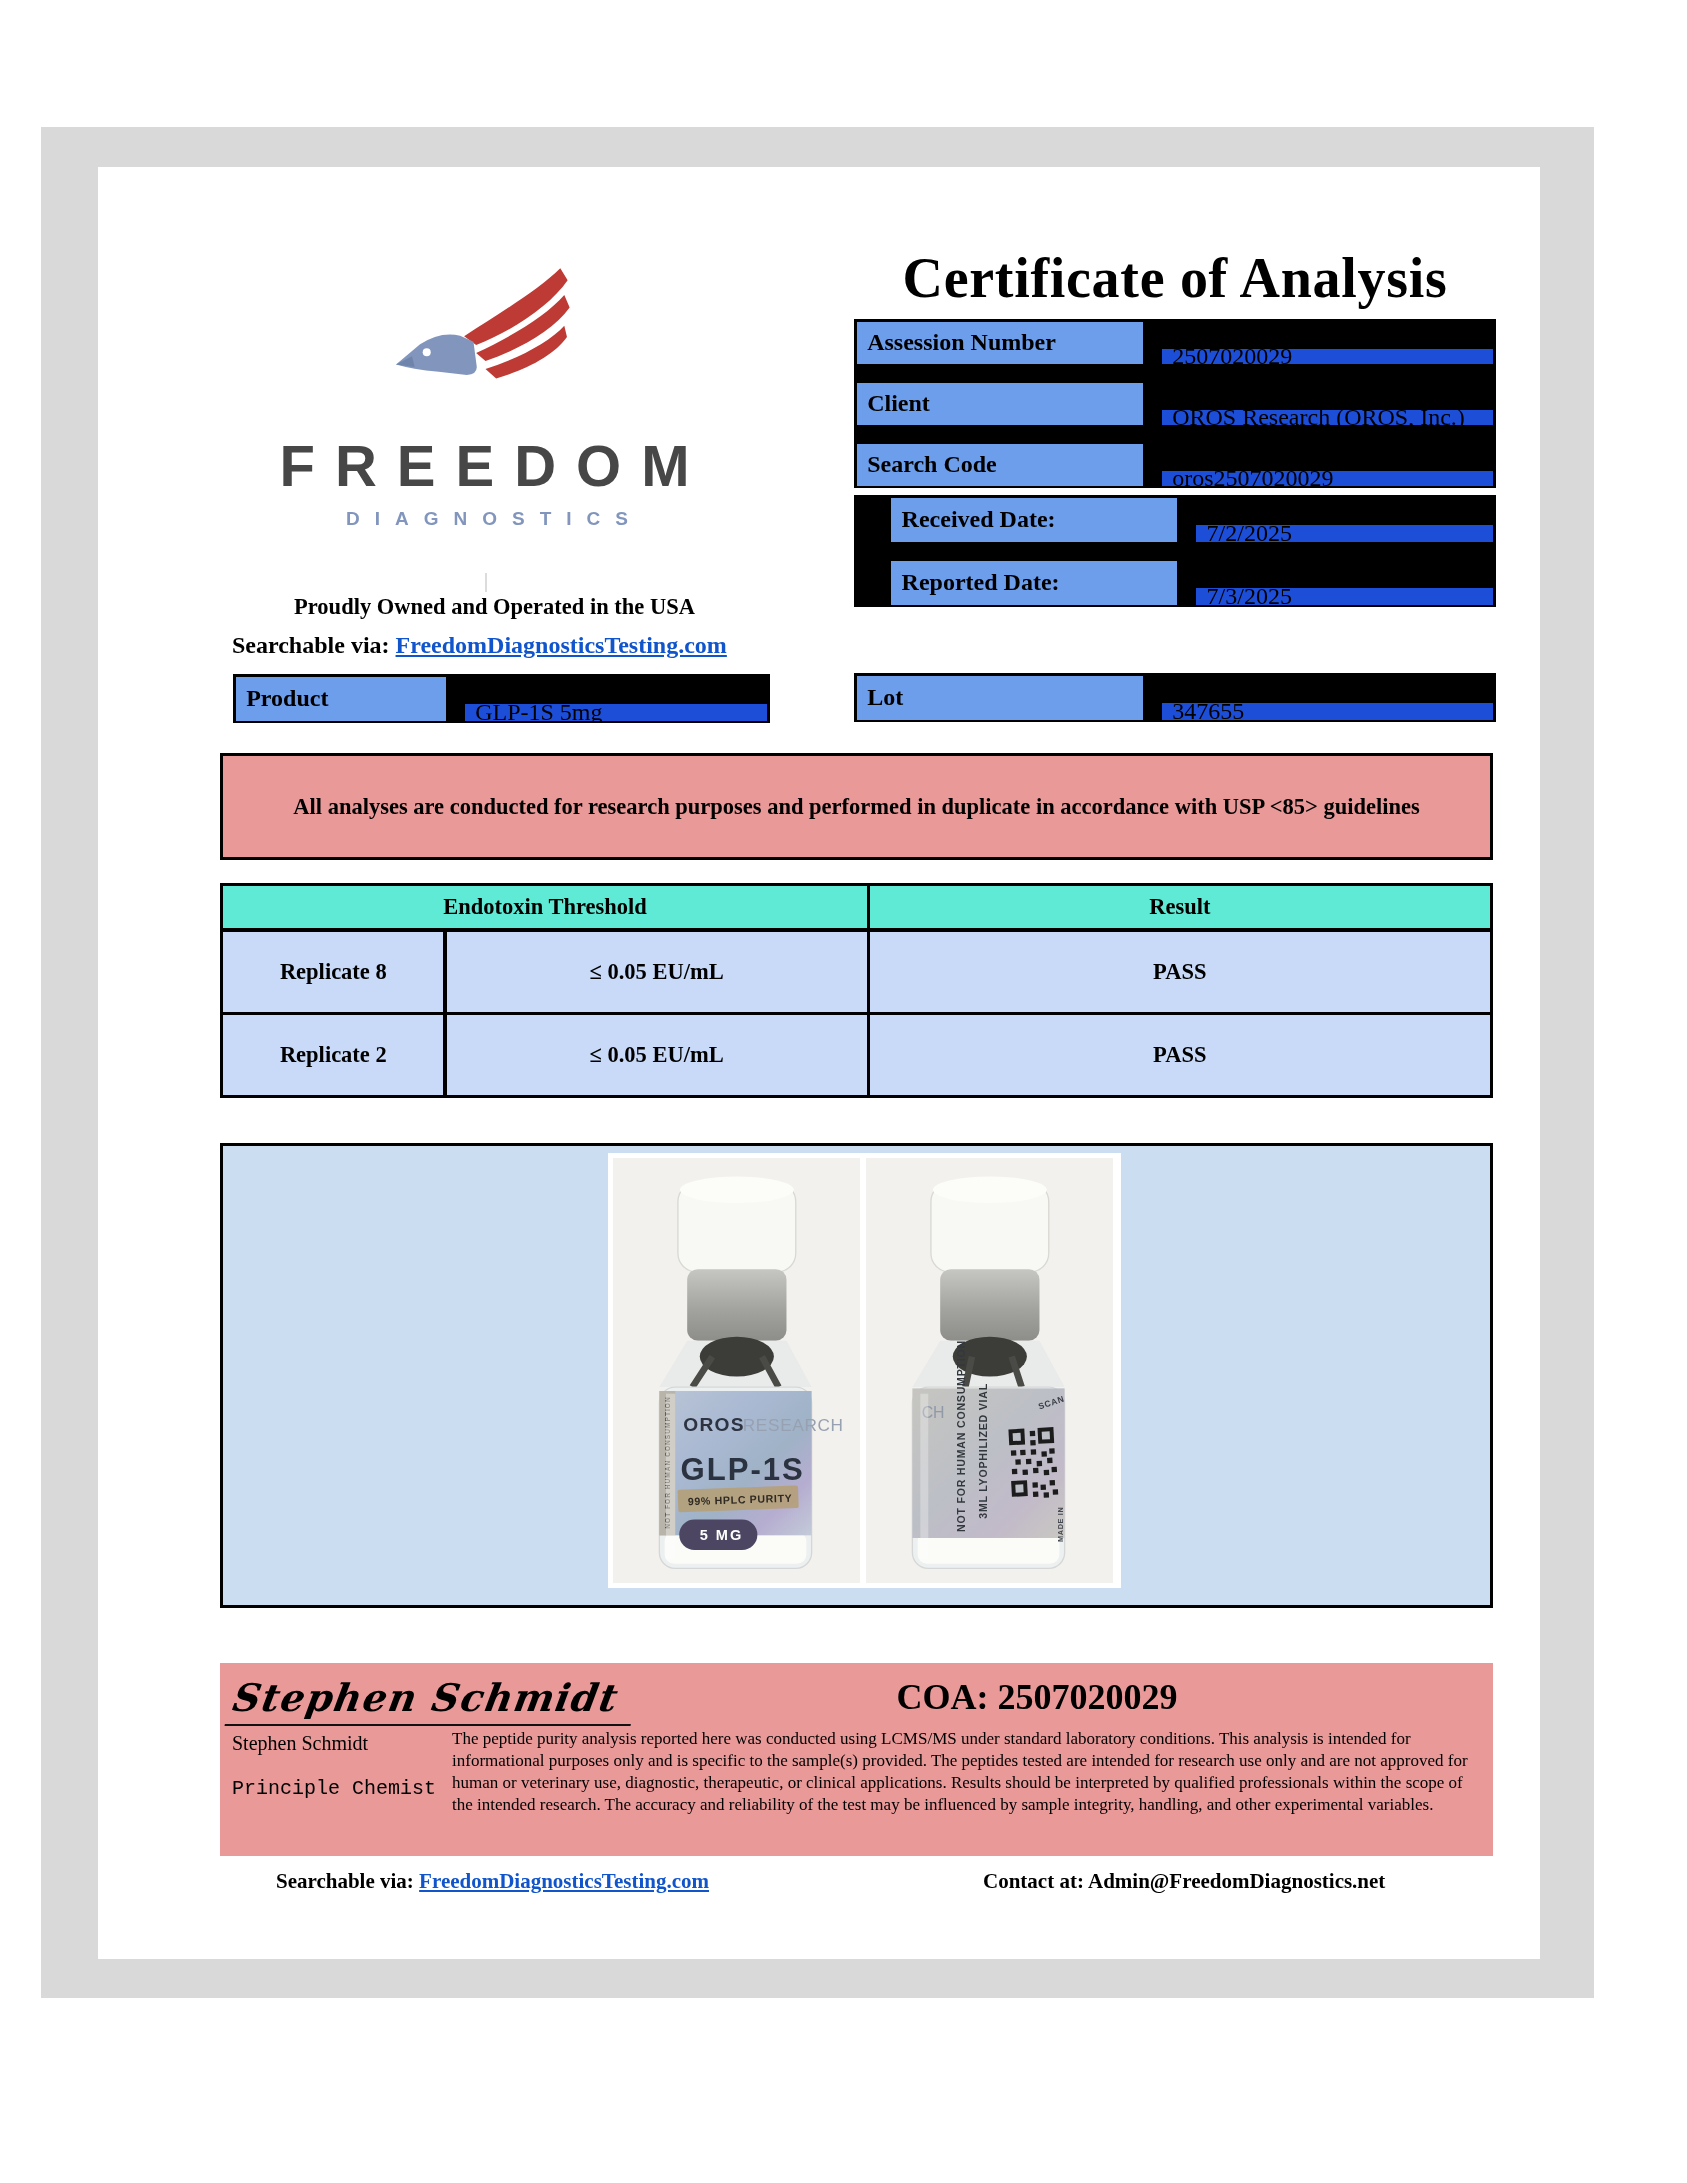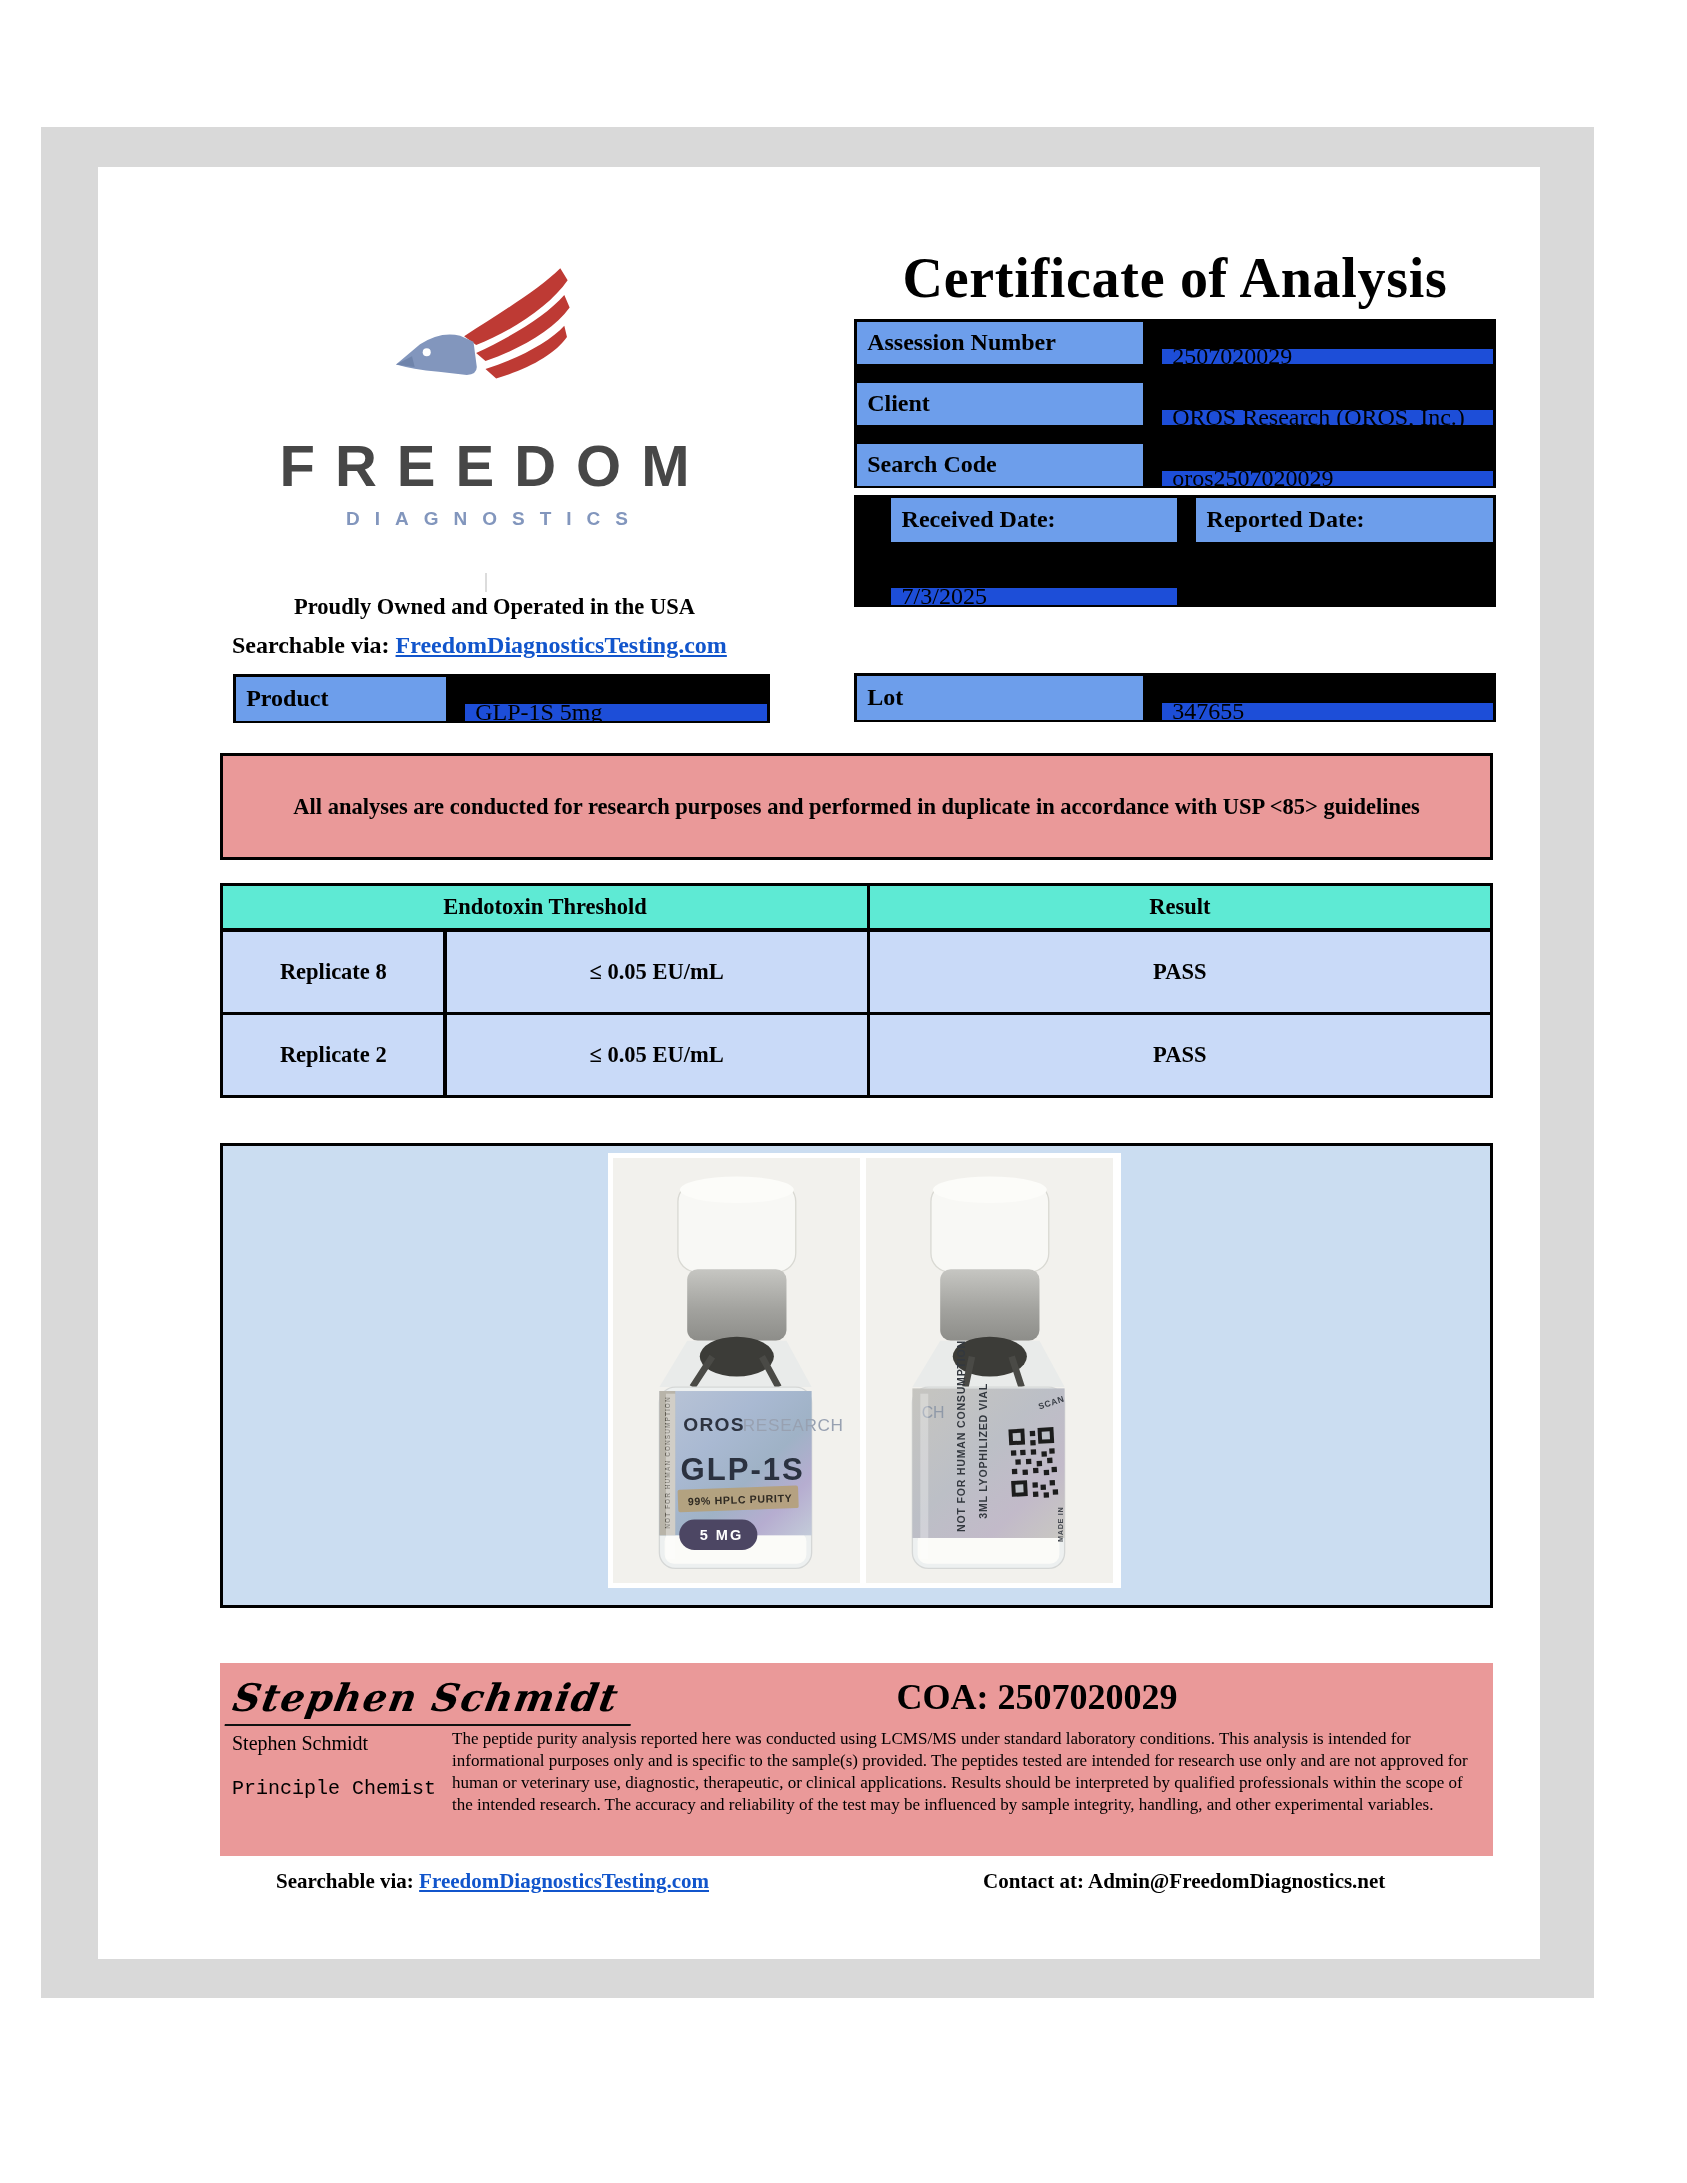--- a/index.html
+++ b/index.html
@@ -103,20 +103,21 @@
     <div class="cell lab">Assession Number</div>
     <div class="cell val">2507020029</div>
     <div class="cell lab">Client</div>
     <div class="cell val">OROS Research (OROS, Inc.)</div>
     <div class="cell lab">Search Code</div>
     <div class="cell val">oros2507020029</div>
   </div>
 
   <div class="abs kv t-dates">
     <div class="cell lab">Received Date:</div>
+    <div class="cell val">7/2/2025</div>
     <div class="cell lab">Reported Date:</div>
     <div class="cell val">7/3/2025</div>
   </div>
 
   <div class="abs kv t-product">
     <div class="cell lab">Product</div>
     <div class="cell val">GLP-1S 5mg</div>
   </div>
 
   <div class="abs kv t-lot">

